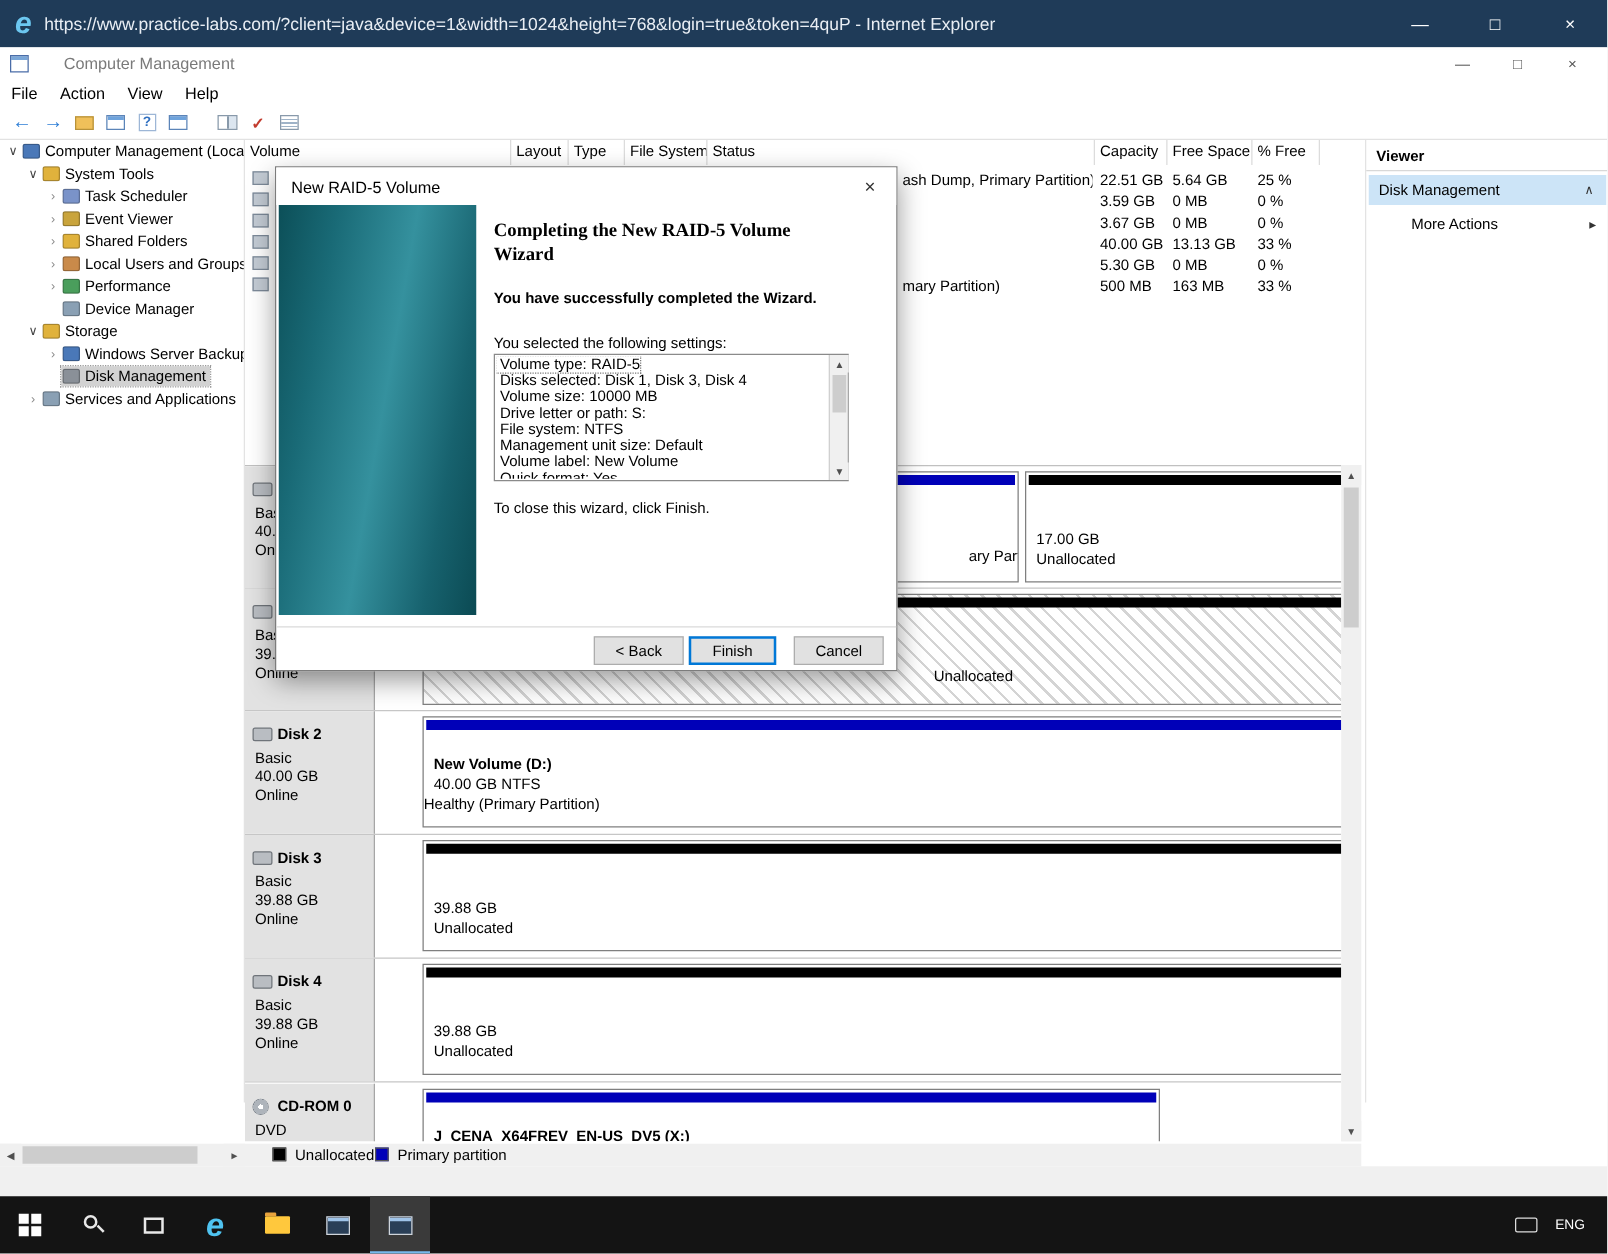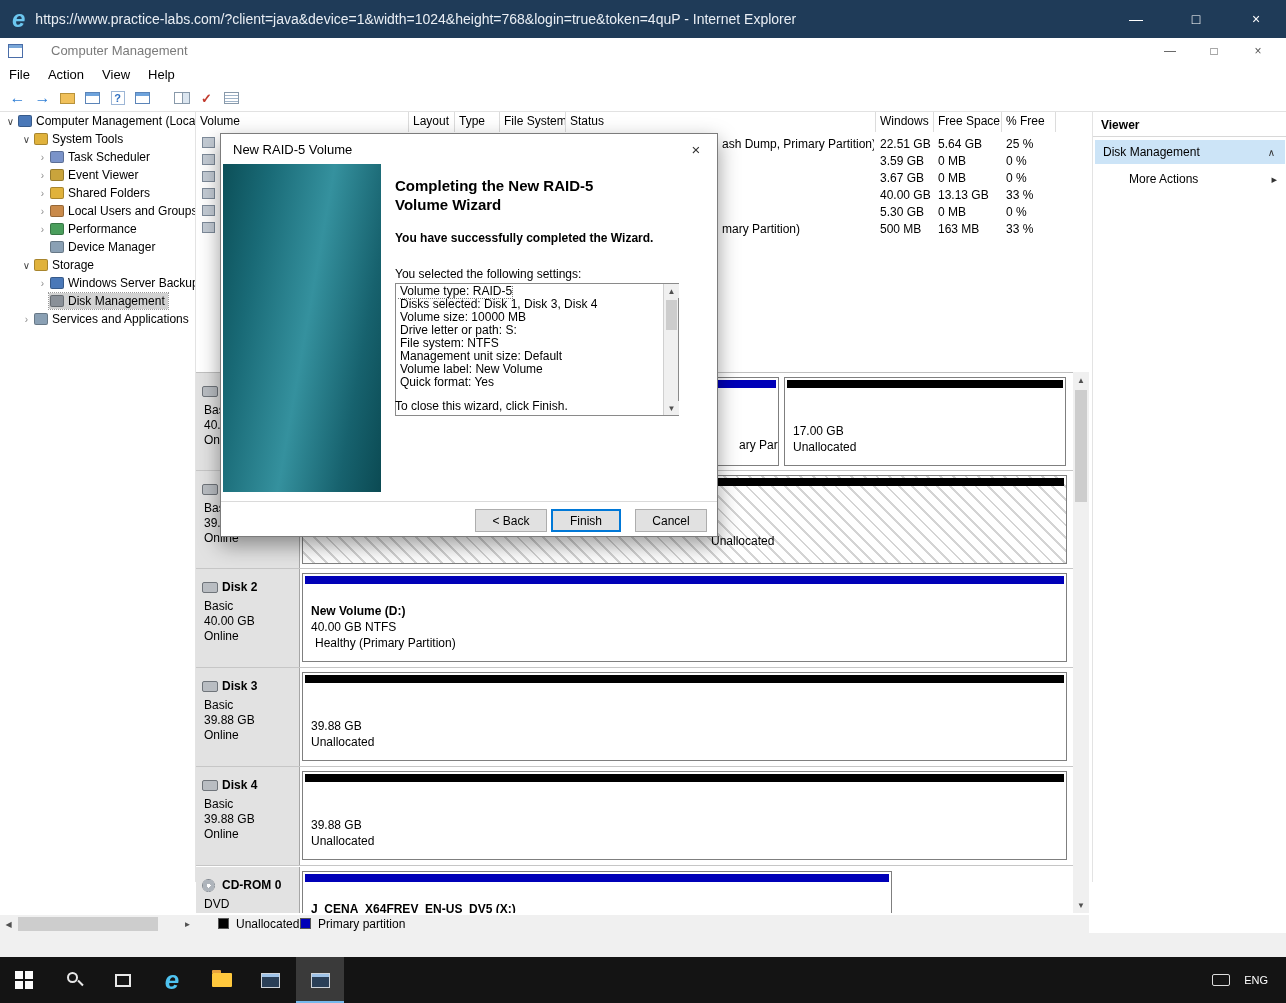--- a/index.html
+++ b/index.html
@@ -53,21 +53,21 @@
   .frag { overflow:hidden; max-width:152px; }
 
   
   .diskview { position:absolute; left:196px; top:334px; width:877px; height:541px; background:#fff; border-top:1px solid #c0c0c0; overflow:hidden; }
   .dblock { position:absolute; left:0; width:877px; border-bottom:1px solid #c6c6c6; }
   .dlabel { position:absolute; left:0; top:0; bottom:0; width:104px; background:#e2e2e2; border-right:1px solid #a6a6a6; }
   .dicon { position:absolute; left:6px; top:13px; width:16px; height:11px; background:#b9bdc2; border:1px solid #6f747a; border-radius:2px; }
   .cdicon { position:absolute; left:6px; top:12px; width:13px; height:13px; border-radius:50%; background:radial-gradient(circle at 50% 50%, #fff 0 2px, #aeb4bb 2px 6px, #7e858d 6px 7px); }
   .dname { position:absolute; left:26px; top:11px; font-size:12px; font-weight:bold; white-space:nowrap; }
   .dline { position:absolute; left:8px; font-size:12px; white-space:nowrap; }
-  .vbox { position:absolute; top:4px; height:89px; background:#fff; border:1px solid #7f7f7f; overflow:hidden; }
+  .vbox { position:absolute; top:4px; height:89px; background:#fff; border:1px solid #7f7f7f; overflow:hidden;margin-left:36px; }
   .vbar { position:absolute; left:2px; right:2px; top:2px; height:8px; }
   .bar-blue { background:#0000b8; } .bar-black { background:#000; }
   .vline { position:absolute; font-size:12px; white-space:nowrap; }
   .hatch { background:repeating-linear-gradient(45deg, #ffffff 0 7px, #d4d4d4 7px 9px); }
 
   
   .sb { background:#f0f0f0; }
   .sb-btn { position:absolute; display:flex; align-items:center; justify-content:center; color:#505050; font-size:8px; background:#f0f0f0; }
   .sb-thumb { position:absolute; background:#cdcdcd; }
 
@@ -85,24 +85,24 @@
   .act-more { position:absolute; left:2px; top:56px; width:190px; height:22px; display:flex; align-items:center; font-size:12px; padding-left:34px; }
   .act-more .arr { position:absolute; right:8px; color:#333; font-size:11px; }
 
   
   .dialog { position:absolute; left:220px; top:133px; width:498px; height:404px; background:#fff; border:1px solid #7c7c7c; box-shadow:0 8px 20px rgba(0,0,0,.4); z-index:50; }
   .dlg-titlebar { position:absolute; left:0; top:0; width:100%; height:30px; background:#fff; display:flex; align-items:center; }
   .dlg-title { font-size:13px; margin-left:12px; }
   .dlg-close { position:absolute; right:0; top:0; width:42px; height:30px; display:flex; align-items:center; justify-content:center; font-size:15px; color:#333; }
   .teal { position:absolute; left:2px; top:30px; width:158px; height:328px;
           background:linear-gradient(100deg,#0c4f58 0%,#196a76 22%,#35919e 52%,#17626e 80%,#0b4a53 100%); }
-  .dlg-heading { position:absolute; left:174px; top:42px; width:240px; font-size:15px; font-weight:bold; line-height:19px; }
+  .dlg-heading { position:absolute; left:174px; top:42px; width:240px; font-size:15px; font-weight:bold; line-height:19px;font-family:Liberation Serif, serif; }
   .dlg-sub { position:absolute; left:174px; top:97px; font-size:12px;font-weight:bold; }
   .dlg-setlab { position:absolute; left:174px; top:133px; font-size:12px; }
-  .lb { position:absolute; left:174px; top:149px; width:284px; height:133px; background:#fff; border:1px solid #8a8a8a;text-align:center; }
+  .lb { position:absolute; left:174px; top:149px; width:284px; height:102px; background:#fff; border:1px solid #8a8a8a;text-align:center; }
   .lb-line { position:relative; font-size:12px; line-height:13px; padding-left:3px; white-space:nowrap; width:fit-content; }
   .lb-line.focusline { outline:1px dotted #7a7a7a; }
   .lb-inner { position:absolute; left:1px; top:1px; right:16px; bottom:1px; overflow:hidden; }
   .lb-sb { position:absolute; right:0; top:0; bottom:0; width:15px; background:#f0f0f0; border-left:1px solid #d0d0d0; }
   .lb-sb .sb-btn { width:15px; height:14px; }
   .dlg-note { position:absolute; left:174px; top:265px; font-size:12px; }
   .dlg-sep { position:absolute; left:0; top:367px; width:100%; border-top:1px solid #dadada; }
   .btn { position:absolute; top:375px; height:23px; background:#e1e1e1; border:1px solid #adadad; display:flex; align-items:center; justify-content:center; font-size:12px; }
   .btn.default { border:2px solid #0078d7; }
 
@@ -274,21 +274,21 @@
           </span>
       </div>
     </div>
 
     <div class="vol-header">
       <span class="vh-cell" style="width:213px">Volume</span>
       <span class="vh-cell" style="width:46px">Layout</span>
       <span class="vh-cell" style="width:45px">Type</span>
       <span class="vh-cell" style="width:66px">File System</span>
       <span class="vh-cell" style="width:310px">Status</span>
-      <span class="vh-cell" style="width:58px">Windows</span>
+      <span class="vh-cell" style="width:58px">Capacity</span>
       <span class="vh-cell" style="width:68px">Free Space</span>
       <span class="vh-cell" style="width:54px">% Free</span>
       <span class="vh-cell" style="width:32px; border-right:none"></span>
     </div>
 
     <div class="vol-row" style="top:98px">
       <span class="micon"></span>
       <span class="frag" style="left:526px">ash Dump, Primary Partition)</span>
       <span style="left:684px">22.51 GB</span>
       <span style="left:742px">5.64 GB</span>
@@ -366,21 +366,21 @@
           <span class="dicon"></span>
           <span class="dname">Disk 2</span>
           <span class="dline" style="top:30px">Basic</span>
           <span class="dline" style="top:45px">40.00 GB</span>
           <span class="dline" style="top:60px">Online</span>
         </div>
         <div class="vbox" style="left:106px; width:765px">
           <span class="vbar bar-blue"></span>
           <span class="vline" style="left:8px; top:30px; font-weight:bold">New Volume  (D:)</span>
           <span class="vline" style="left:8px; top:46px">40.00 GB NTFS</span>
-          <span class="vline" style="left:12px; top:62px">Healthy (Primary Partition)</span>
+          <span class="vline" style="left:0; top:62px">Healthy (Primary Partition)</span>
         </div>
       </div>
 
       <div class="dblock" style="top:295px; height:99px">
         <div class="dlabel">
           <span class="dicon"></span>
           <span class="dname">Disk 3</span>
           <span class="dline" style="top:30px">Basic</span>
           <span class="dline" style="top:45px">39.88 GB</span>
           <span class="dline" style="top:60px">Online</span>

